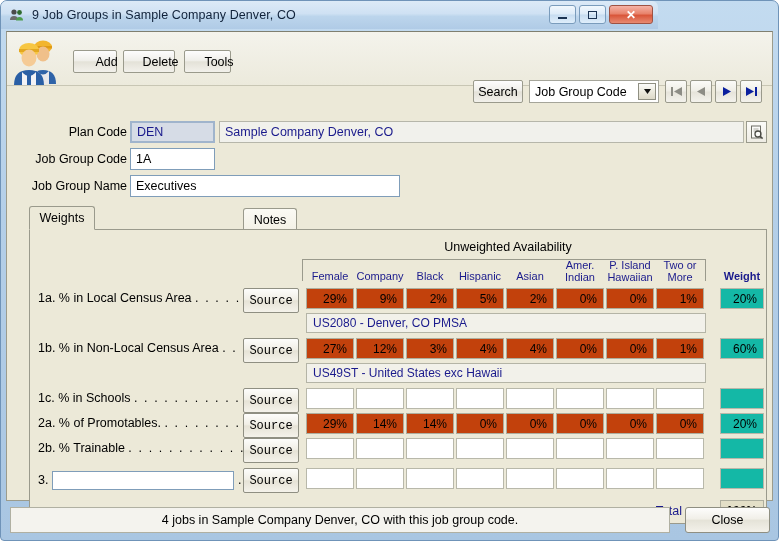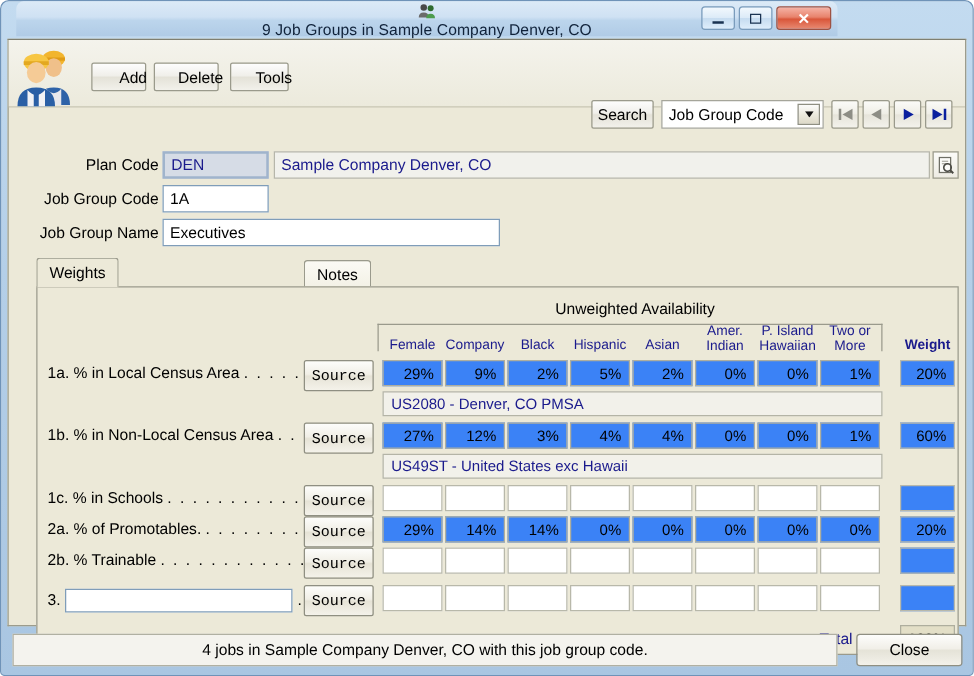--- a/index.html
+++ b/index.html
@@ -16,25 +16,25 @@
     position: absolute; left: 0; top: 0;
     width: 779px; height: 541px;
     background: linear-gradient(to bottom, #c3dbf0 0%, #b4cfe8 40%, #a9c6e2 100%);
     border: 1px solid #6f93b8;
     border-radius: 7px 7px 4px 4px;
     padding: 0;
   }
 
   
   #titlebar {
-    position: absolute; left: 12px; top: 0;
+    position: absolute; left: 0; top: 0;
     width: 657px; height: 28px;
     background: linear-gradient(to bottom, #dceaf7 0%, #cfe1f3 45%, #bcd5ec 55%, #b0cbe6 100%);
     border-radius: 6px 6px 0 0;
-    display: flex; align-items: center; flex-direction: column;
+    display: flex; align-items: center;
   }
   #title-icon {
     width: 16px; height: 16px; margin-left: 8px; margin-right: 7px;
     position: relative; flex: none;
   }
   #title-text {
     font-size: 12.5px; color: #10223a;
     letter-spacing: 0.1px;
     white-space: nowrap;
   }
@@ -204,27 +204,27 @@
 
   .colhdr {
     position: absolute; font-size: 11px; color: #1a1a8c;
     text-align: center; line-height: 11.5px;
   }
   .colhdr.bold { font-weight: bold; }
 
   .cell {
     position: absolute; height: 21px;
     border: 1px solid #aeae9e;
-    background: #3b82f6;
+    background: #c2410c;
     font-size: 12px; color: #000;
     display: flex; align-items: center; justify-content: flex-end;
     padding-right: 6px;
   }
   .cell.empty { background: #ffffff; border-color: #b8b8aa; }
-  .cell.weight { background: #3b82f6; border-color: #b8b8aa; }
+  .cell.weight { background: #14b8a6; border-color: #b8b8aa; }
 
   .rowlabel {
     position: absolute; left: 8px; font-size: 12.5px; color: #000;
     white-space: nowrap;
   }
   .srcbtn {
     position: absolute; width: 56px; height: 25px;
     background: linear-gradient(to bottom, #fdfdfb 0%, #f1efe6 45%, #e6e3d6 52%, #f4f2ea 100%);
     border: 1px solid #8f8f82; border-radius: 2px;
     font-size: 12px; color: #000;

